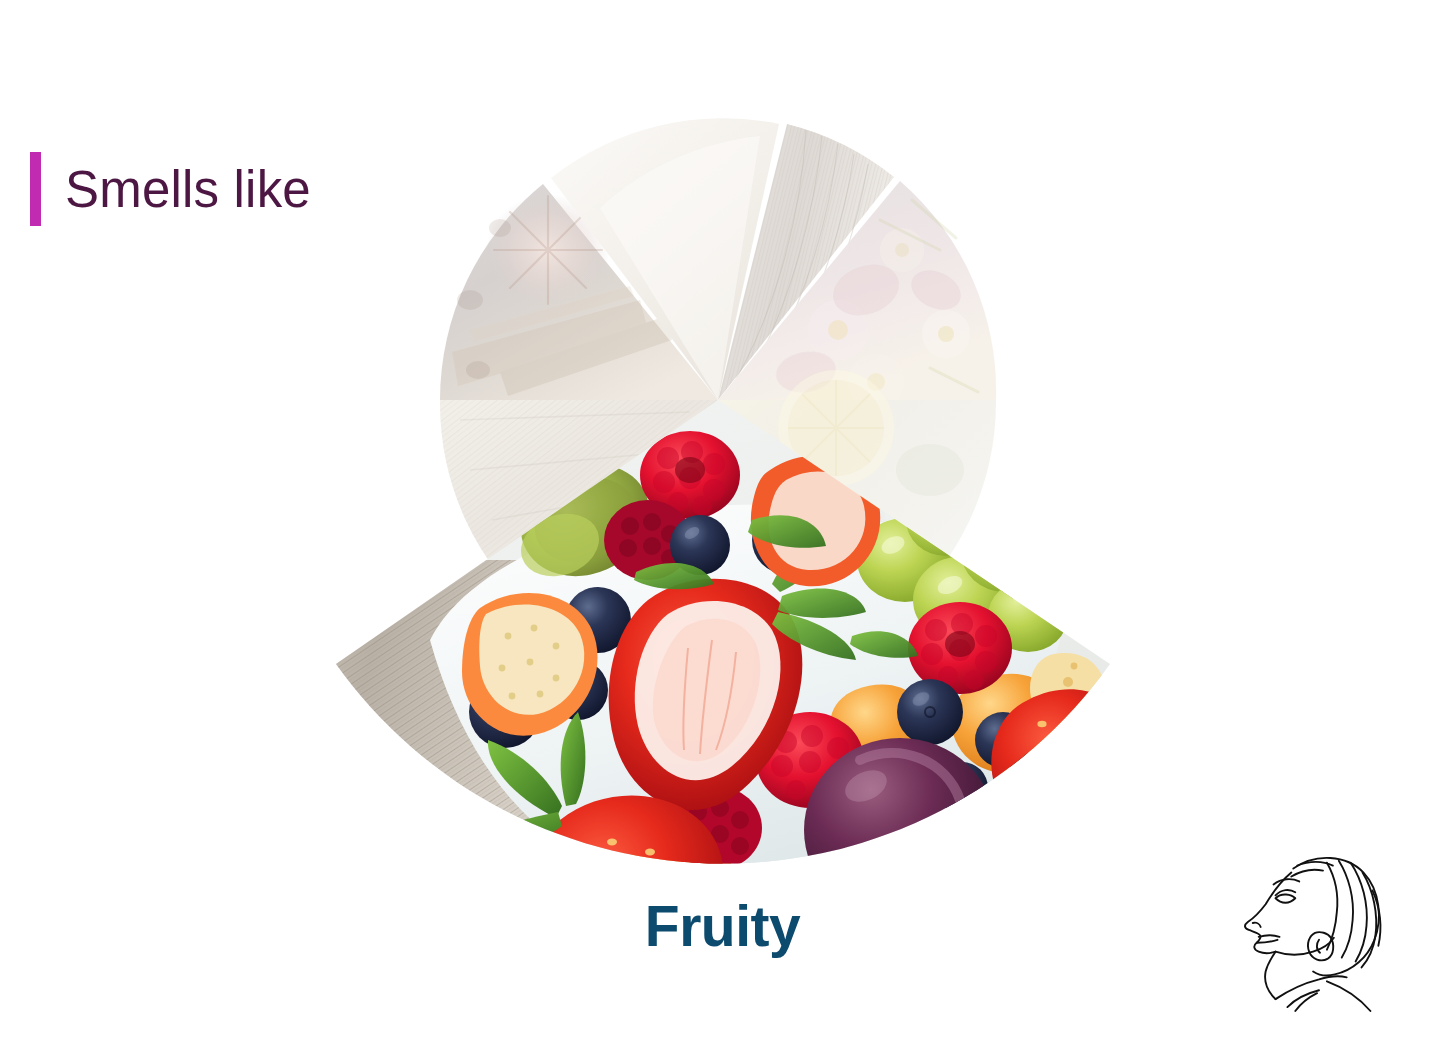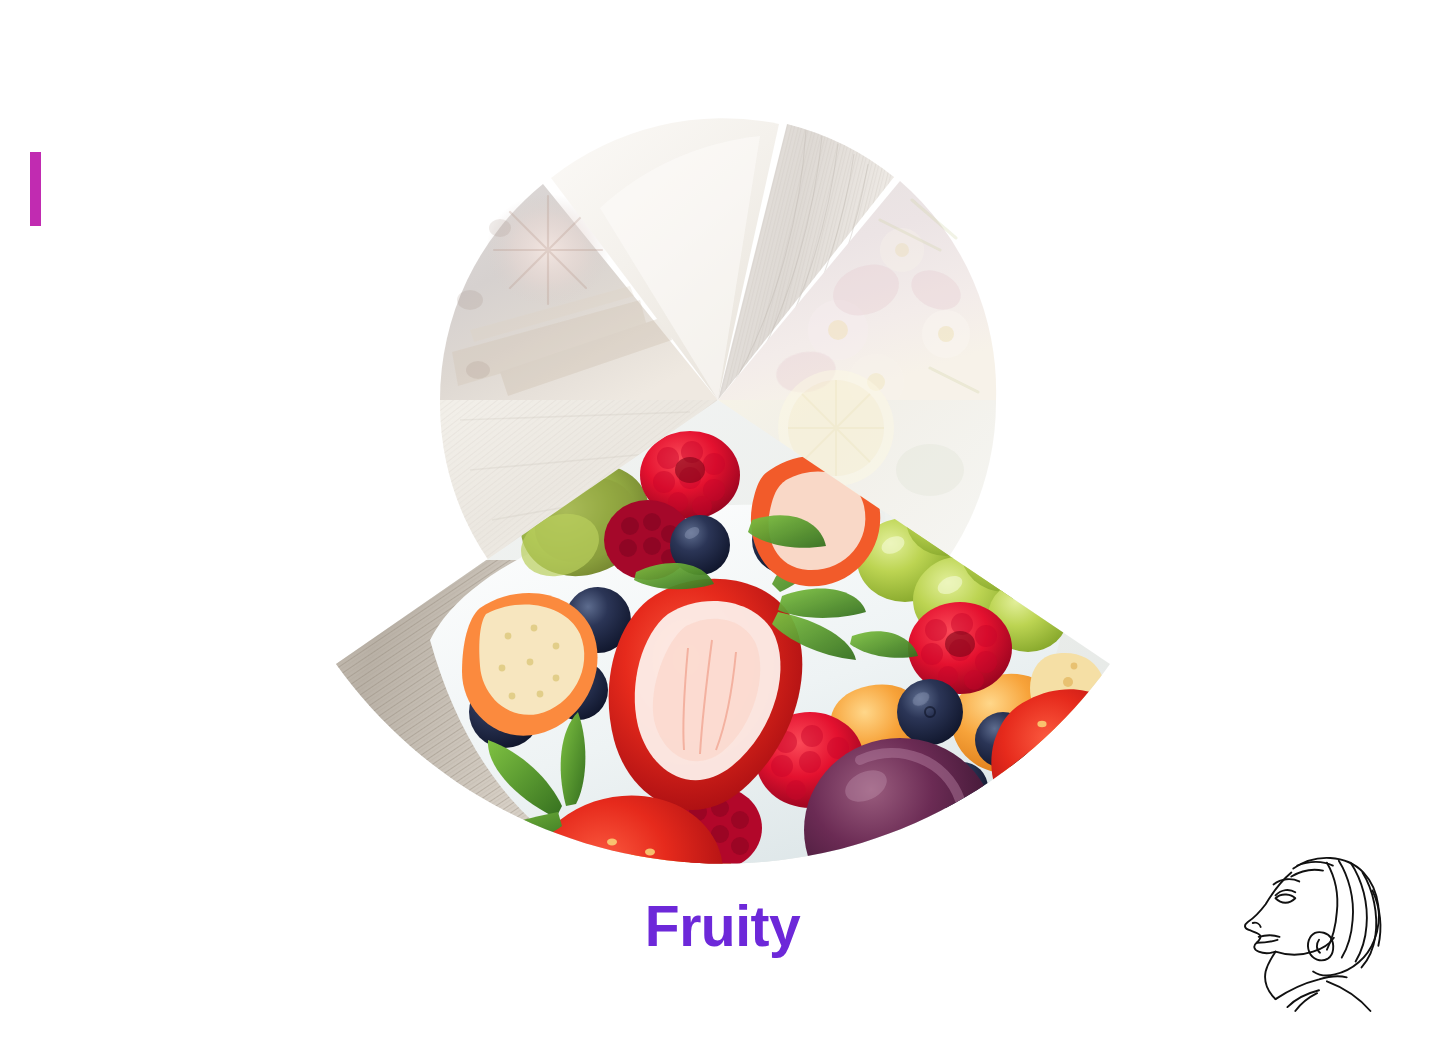--- a/index.html
+++ b/index.html
@@ -85,20 +85,21 @@
     width: 178px;
     height: 180px;
   }
   #face-icon svg { display: block; width: 100%; height: 100%; }
 </style>
 </head>
 <body style="background: rgb(255, 255, 255);">
 
 <div id="heading-block">
   <div id="heading-rule" style="background: rgb(193, 43, 177);"></div>
+  <div id="heading-text" style="color: rgb(77, 23, 68);">Smells like</div>
 </div>
 
 <div id="wheel-wrap">
   <svg id="wheel-svg" viewBox="0 0 1445 1052" xmlns="http://www.w3.org/2000/svg">
     <defs>
 
       <linearGradient id="texSpicy" x1="0" y1="0" x2="0.7" y2="1">
         <stop offset="0%" stop-color="#dedad9"></stop>
         <stop offset="38%" stop-color="#d6d1cf"></stop>
         <stop offset="62%" stop-color="#ded8d2"></stop>
@@ -540,21 +541,21 @@
         <g fill="url(#leafG)" opacity="0.95">
           <path d="M752 520 C 790 508 820 520 826 546 C 790 552 760 542 748 532 Z"></path>
           <path d="M636 572 C 670 556 704 562 714 584 C 680 594 648 588 634 580 Z"></path>
           <path d="M852 636 C 884 624 912 636 918 656 C 886 662 860 652 850 644 Z"></path>
         </g>
       </g>
     </g>
   </svg>
 </div>
 
-<div id="selected-label" style="color: #6d28d9;">
+<div id="selected-label" style="color: #0c4a6e;">
   <span class="label-inner">Fruity</span>
 </div>
 
 <div id="face-icon">
   <svg viewBox="0 0 180 180" xmlns="http://www.w3.org/2000/svg" fill="none" stroke="#111111" stroke-width="1.9" stroke-linecap="round" stroke-linejoin="round">
 
     <path d="M62 36 C 84 20 116 22 133 40 C 150 58 152 88 144 108
              C 137 126 122 139 104 143 C 96 145 88 144 82 140"></path>
 
     <path d="M60 40 C 48 50 40 62 34 72 C 28 80 22 86 16 90

